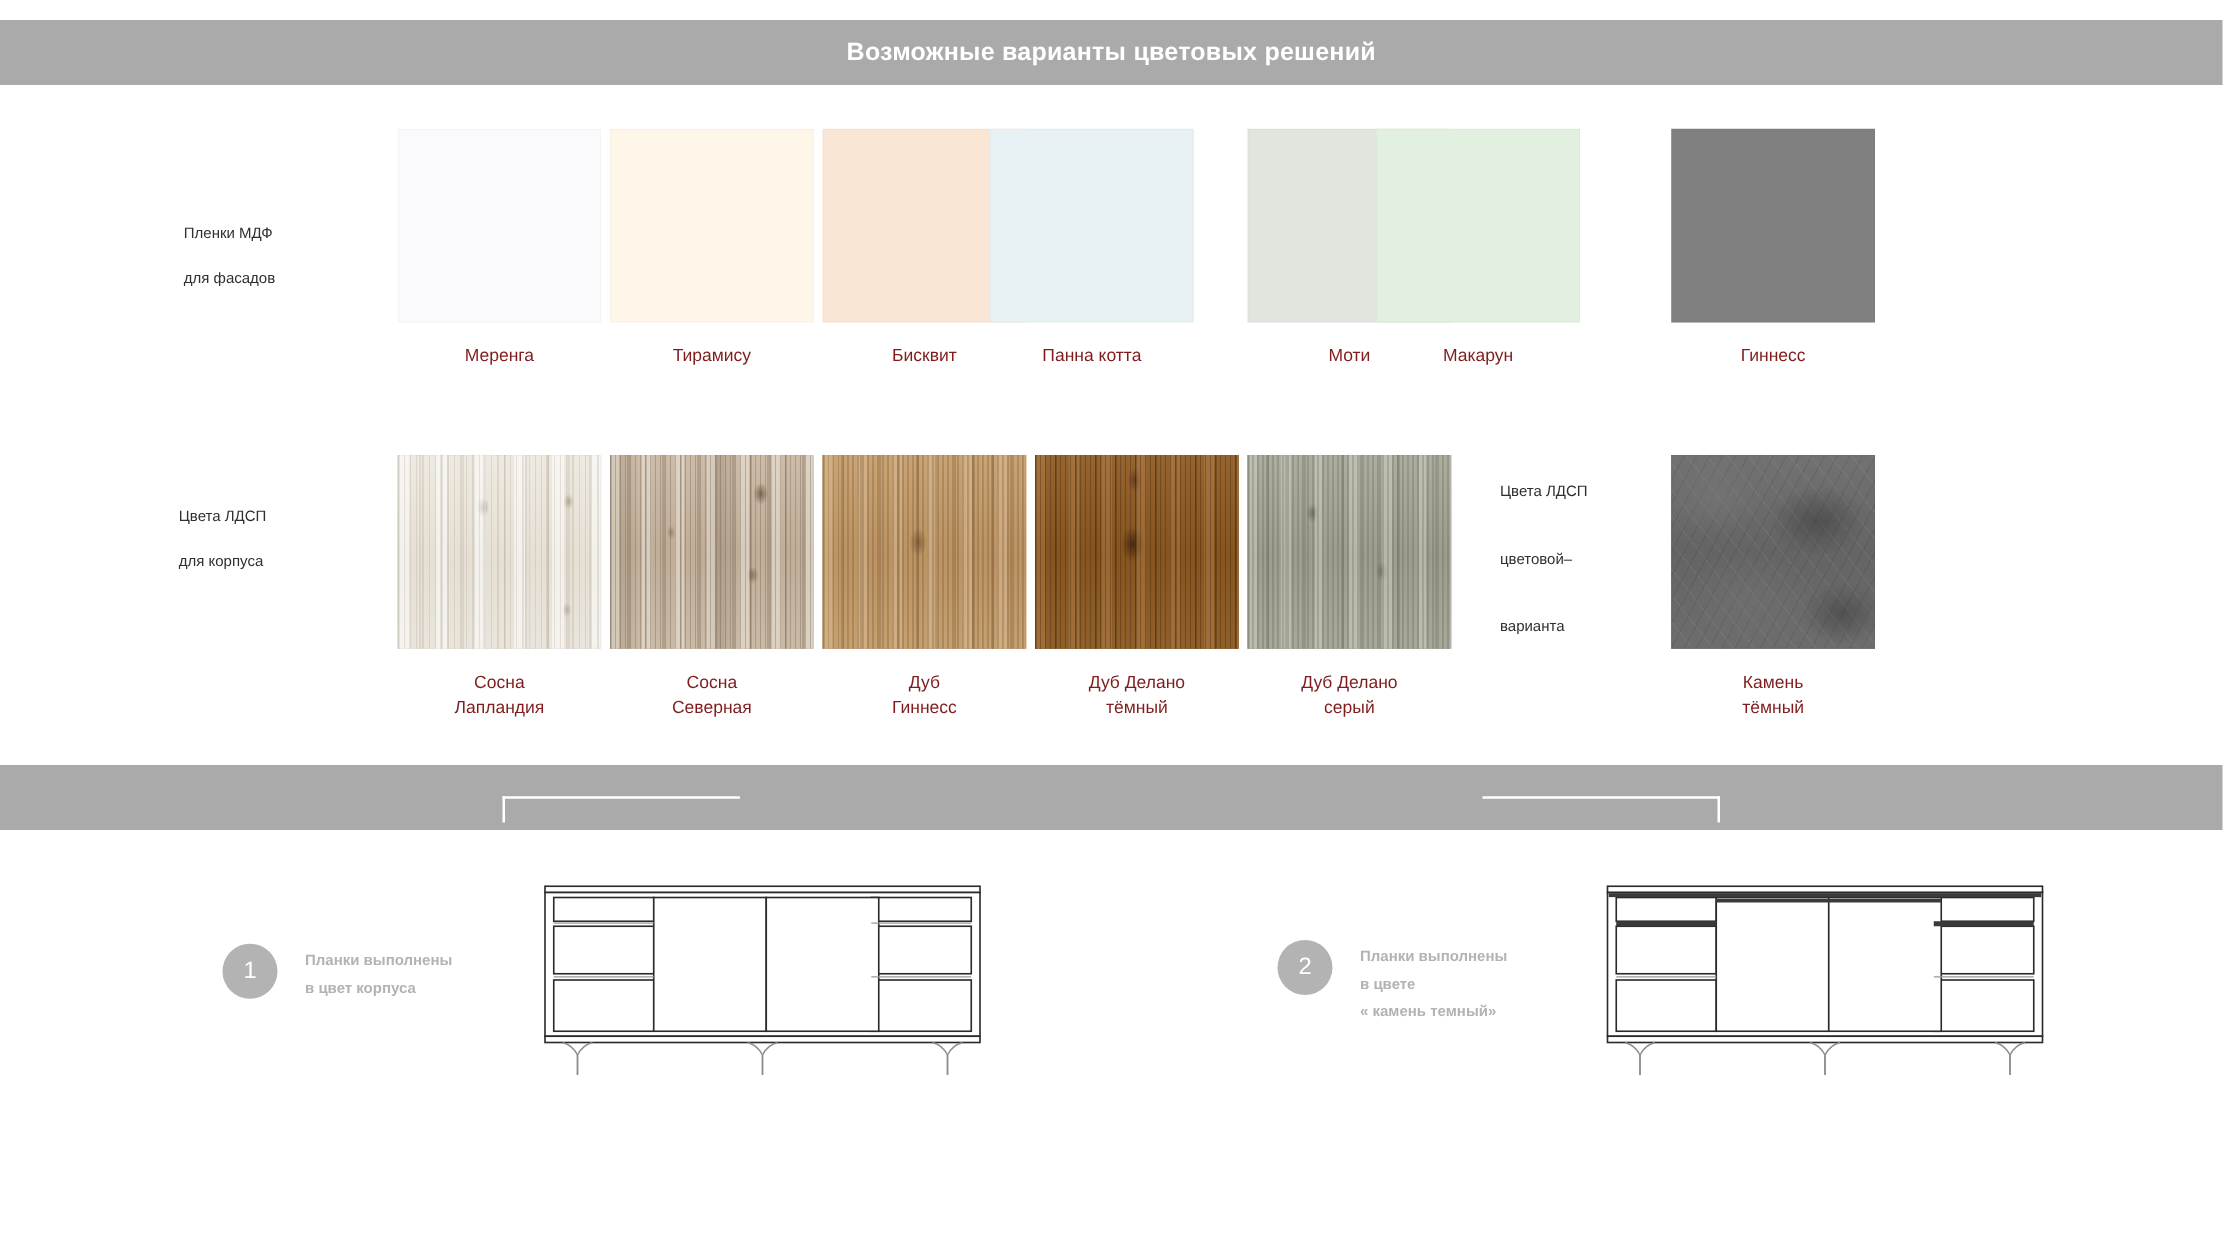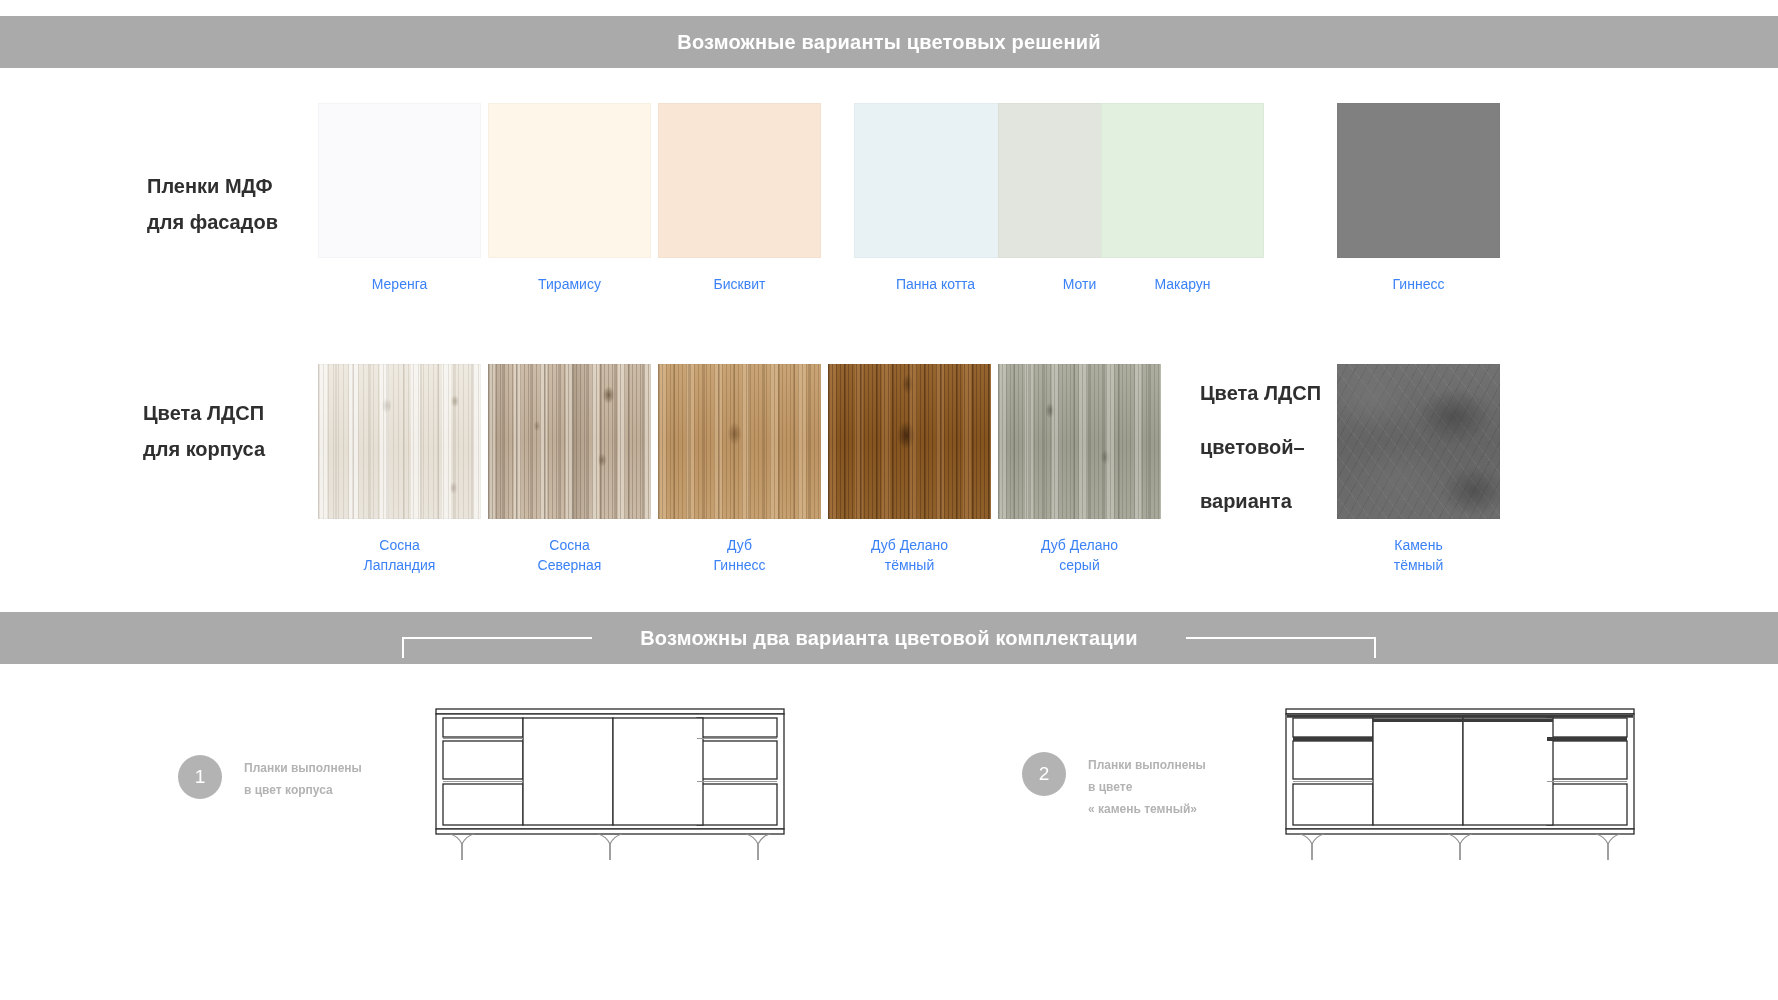--- a/index.html
+++ b/index.html
@@ -25,40 +25,40 @@
   .bracket i{position:absolute;background:#ffffff;display:block;}
   .bracket .h{left:0;right:0;top:25px;height:2px;}
   .bracket .v{width:2px;top:25px;height:21px;}
   #bracket-left{left:402px;}
   #bracket-left .v{left:0;}
   #bracket-right{right:402px;}
   #bracket-right .v{right:0;}
 
   
   .row-label{
-    position:absolute;font-size:20px;font-weight:700;color:#2f2f2f;
+    position:absolute;font-size:12px;font-weight:400;color:#2f2f2f;
     line-height:36px;white-space:nowrap;
   }
   #label-mdf{left:147px;top:168px;}
   #label-ldsp{left:143px;top:395px;}
   #label-extra{left:1200px;top:375px;}
 
   .swatch-row{position:absolute;left:0;width:1778px;}
   #row-mdf{top:103px;}
   #row-ldsp{top:364px;}
 
   .swatch-cell{
     position:absolute;width:163px;text-align:center;
   }
   .swatch{
     width:163px;height:155px;display:block;
     box-shadow:0 0 0 1px rgba(0,0,0,0.025) inset;
   }
   .swatch-name{
-    margin-top:16px;font-size:14px;color:#3b82f6;line-height:20px;
+    margin-top:16px;font-size:14px;color:#7f1d1d;line-height:20px;
     white-space:pre-line;
   }
 
   
   .sw-merenga   {background:#fafafc;}
   .sw-tiramisu  {background:#fdf6e9;}
   .sw-biskvit   {background:#fae6d4;}
   .sw-panna     {background:#e8f1f4;}
   .sw-moti      {background:#e2e4de;}
   .sw-makarun   {background:#e2f0e0;}
@@ -203,21 +203,21 @@
     <div class="swatch-name">Меренга</div>
   </div>
   <div class="swatch-cell" style="left:488px">
     <span class="swatch sw-tiramisu"></span>
     <div class="swatch-name">Тирамису</div>
   </div>
   <div class="swatch-cell" style="left:658px">
     <span class="swatch sw-biskvit"></span>
     <div class="swatch-name">Бисквит</div>
   </div>
-  <div class="swatch-cell" style="left:854px">
+  <div class="swatch-cell" style="left:792px">
     <span class="swatch sw-panna"></span>
     <div class="swatch-name">Панна котта</div>
   </div>
   <div class="swatch-cell" style="left:998px">
     <span class="swatch sw-moti"></span>
     <div class="swatch-name">Моти</div>
   </div>
   <div class="swatch-cell" style="left:1101px">
     <span class="swatch sw-makarun"></span>
     <div class="swatch-name">Макарун</div>
@@ -270,21 +270,20 @@
     <div class="swatch-name">Камень
 тёмный</div>
   </div>
 </div>
 
 <div class="banner" id="banner-bottom">
   <span class="bracket" id="bracket-left">
     <i class="h"></i>
       <i class="v"></i>
   </span>
-  <span class="banner-title">Возможны два варианта цветовой комплектации</span>
   <span class="bracket" id="bracket-right">
     <i class="h"></i>
       <i class="v"></i>
   </span>
 </div>
 
 <div class="option" id="option-1">
   <div class="option-badge">1</div>
   <div class="option-text">Планки выполнены
 в цвет корпуса</div>

